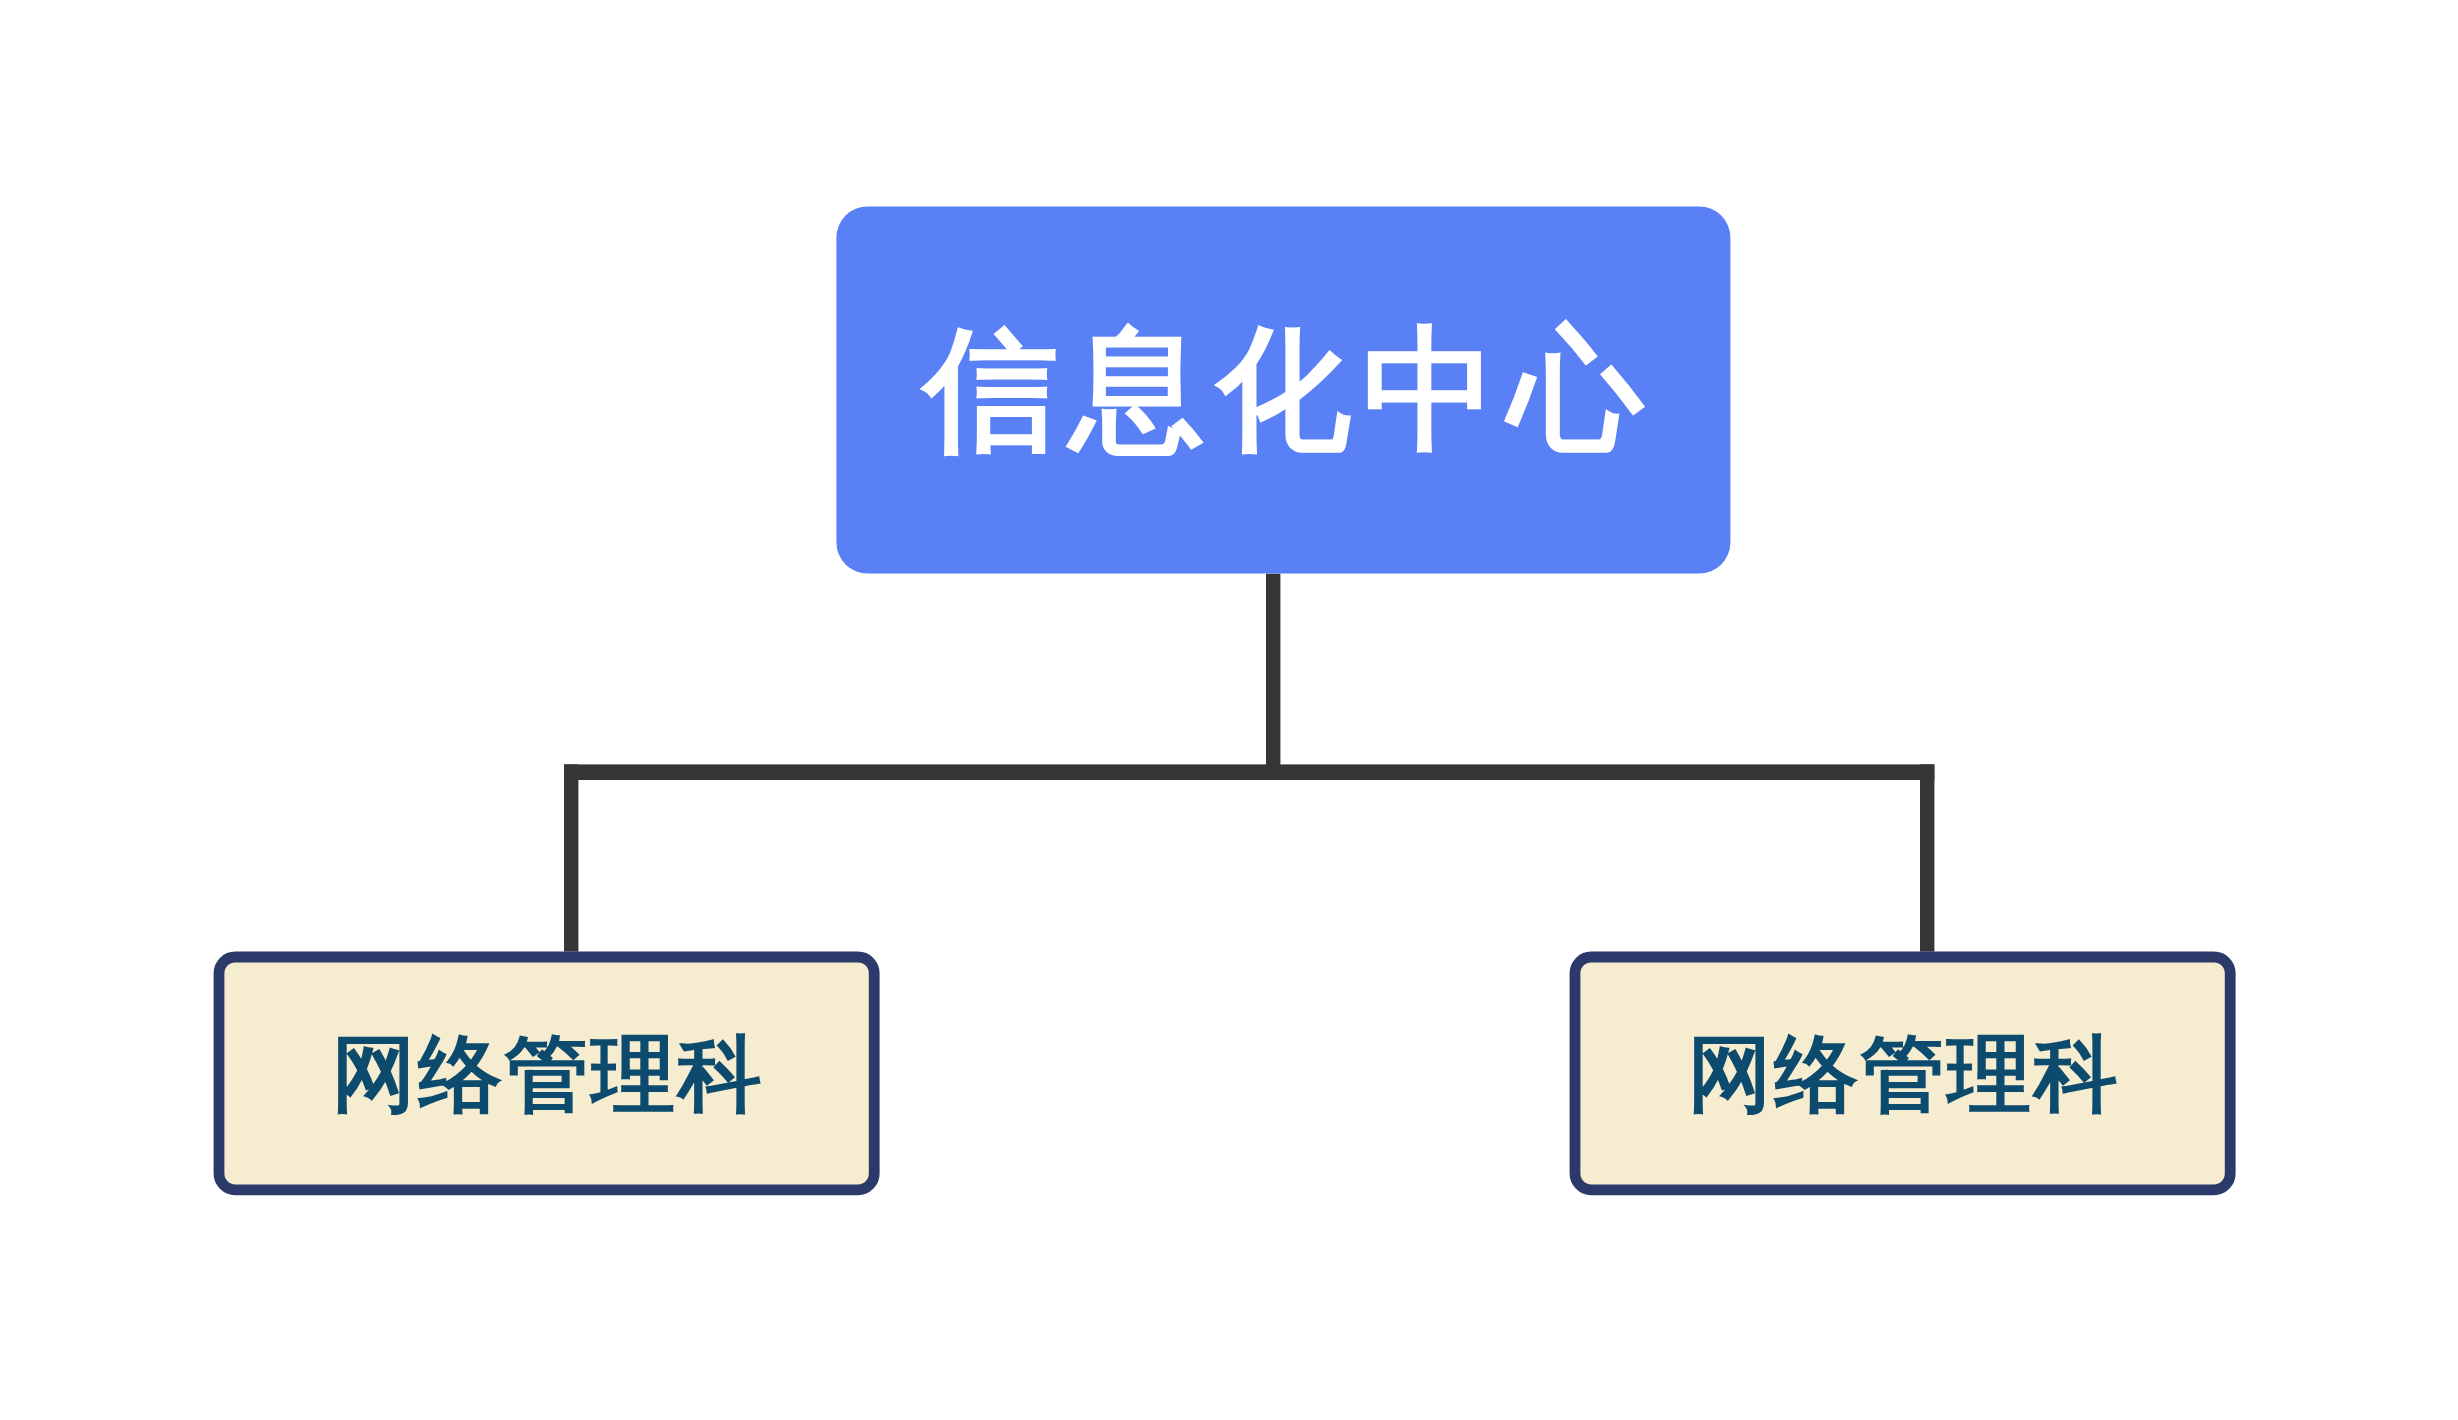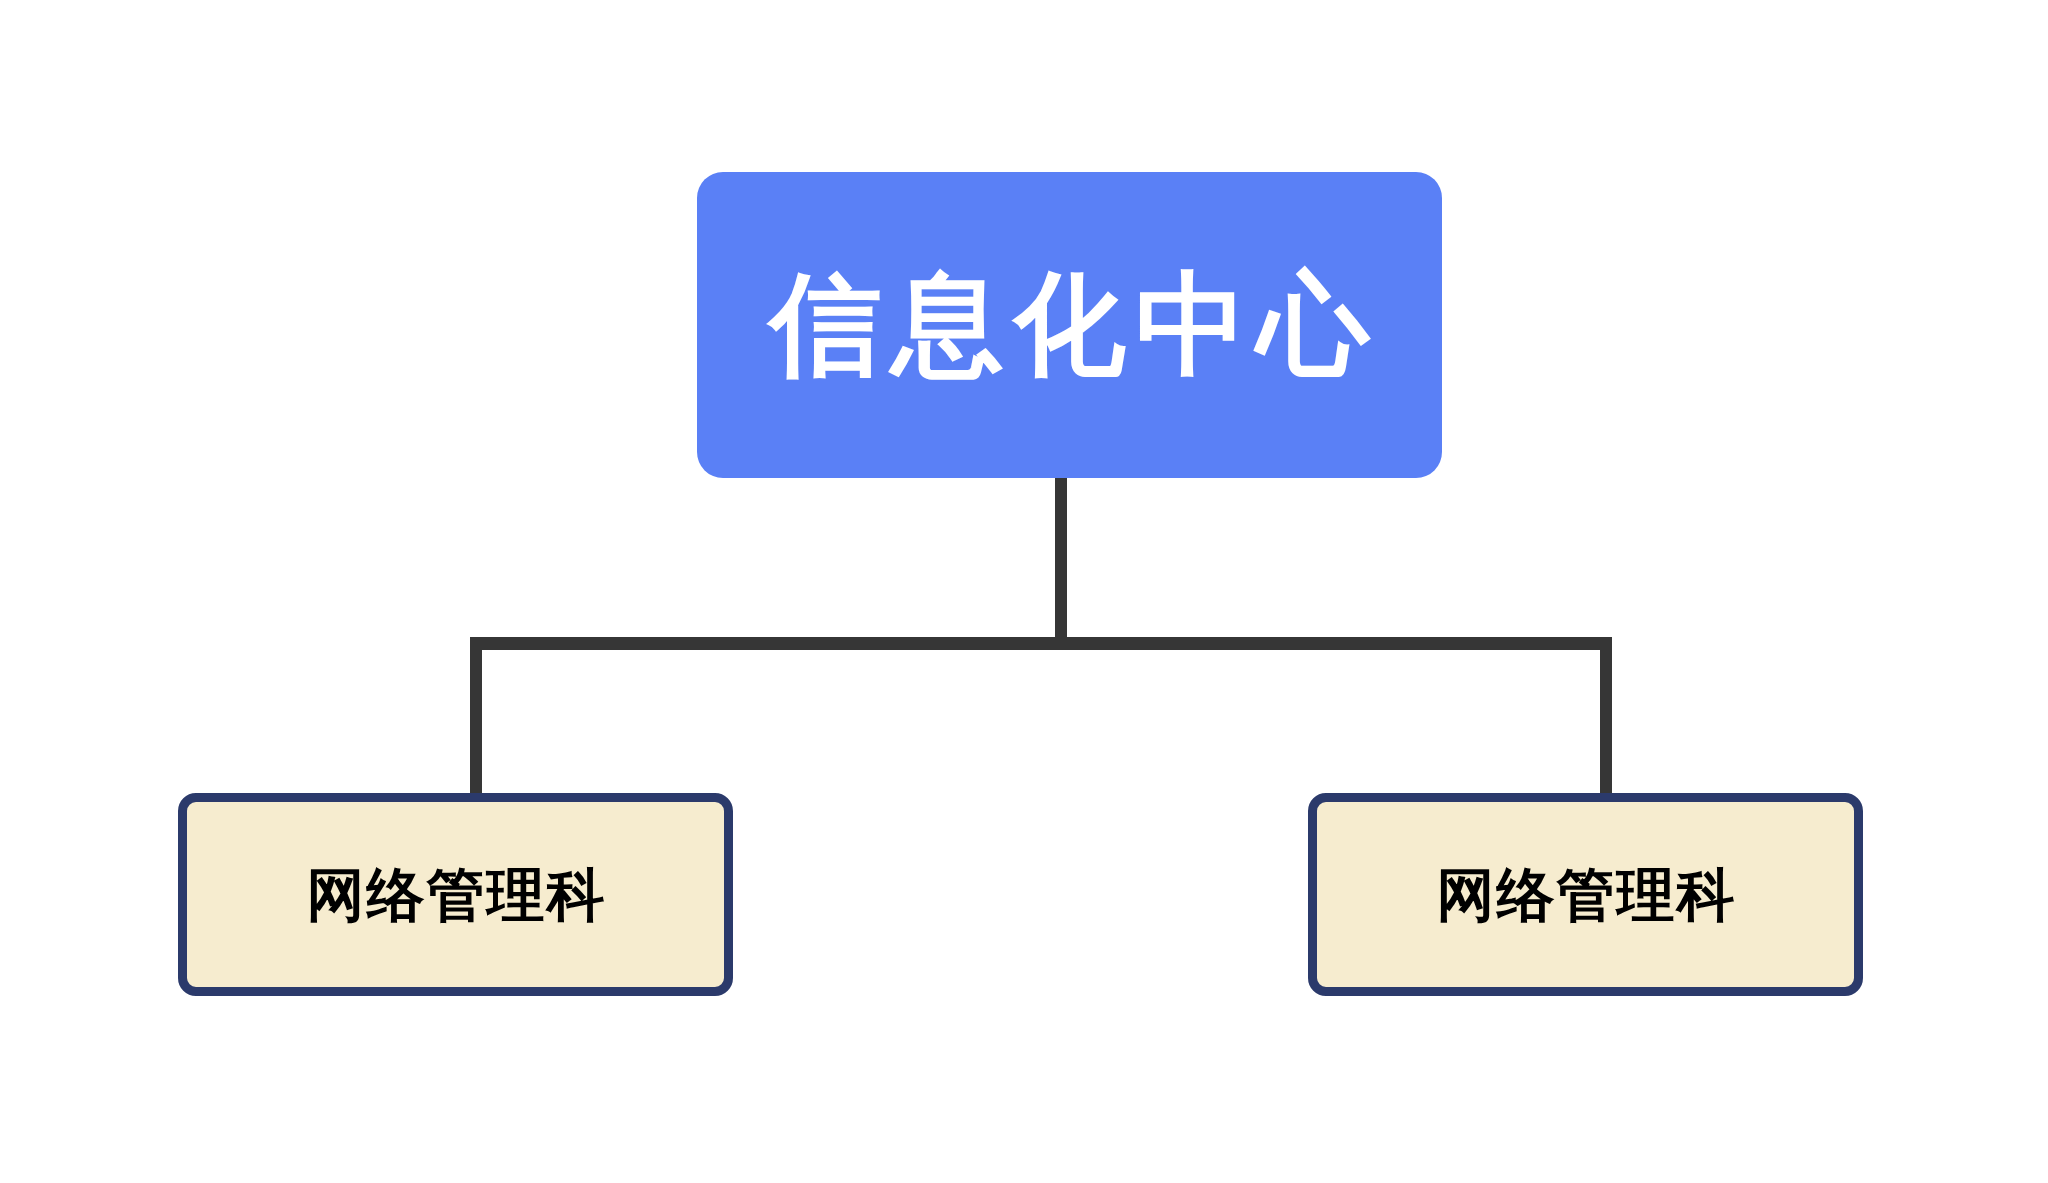--- a/index.html
+++ b/index.html
@@ -46,22 +46,22 @@
     line-height: 1;
   }
   .child-node {
     width: 555px;
     height: 203px;
     background: #f6eccf;
     border: 9px solid #2b3a6b;
     border-radius: 18px;
   }
   .child-node .label {
-    color: #000000;
-    font-size: 58px;
+    color: #0c4a6e;
+    font-size: 70px;
     font-weight: 700;
     letter-spacing: 2px;
     margin-right: -2px;
     white-space: nowrap;
     line-height: 1;
   }
   .child-node.left  { left: 178px;  top: 793px; }
   .child-node.right { left: 1308px; top: 793px; }
   .connector {
     position: absolute;

